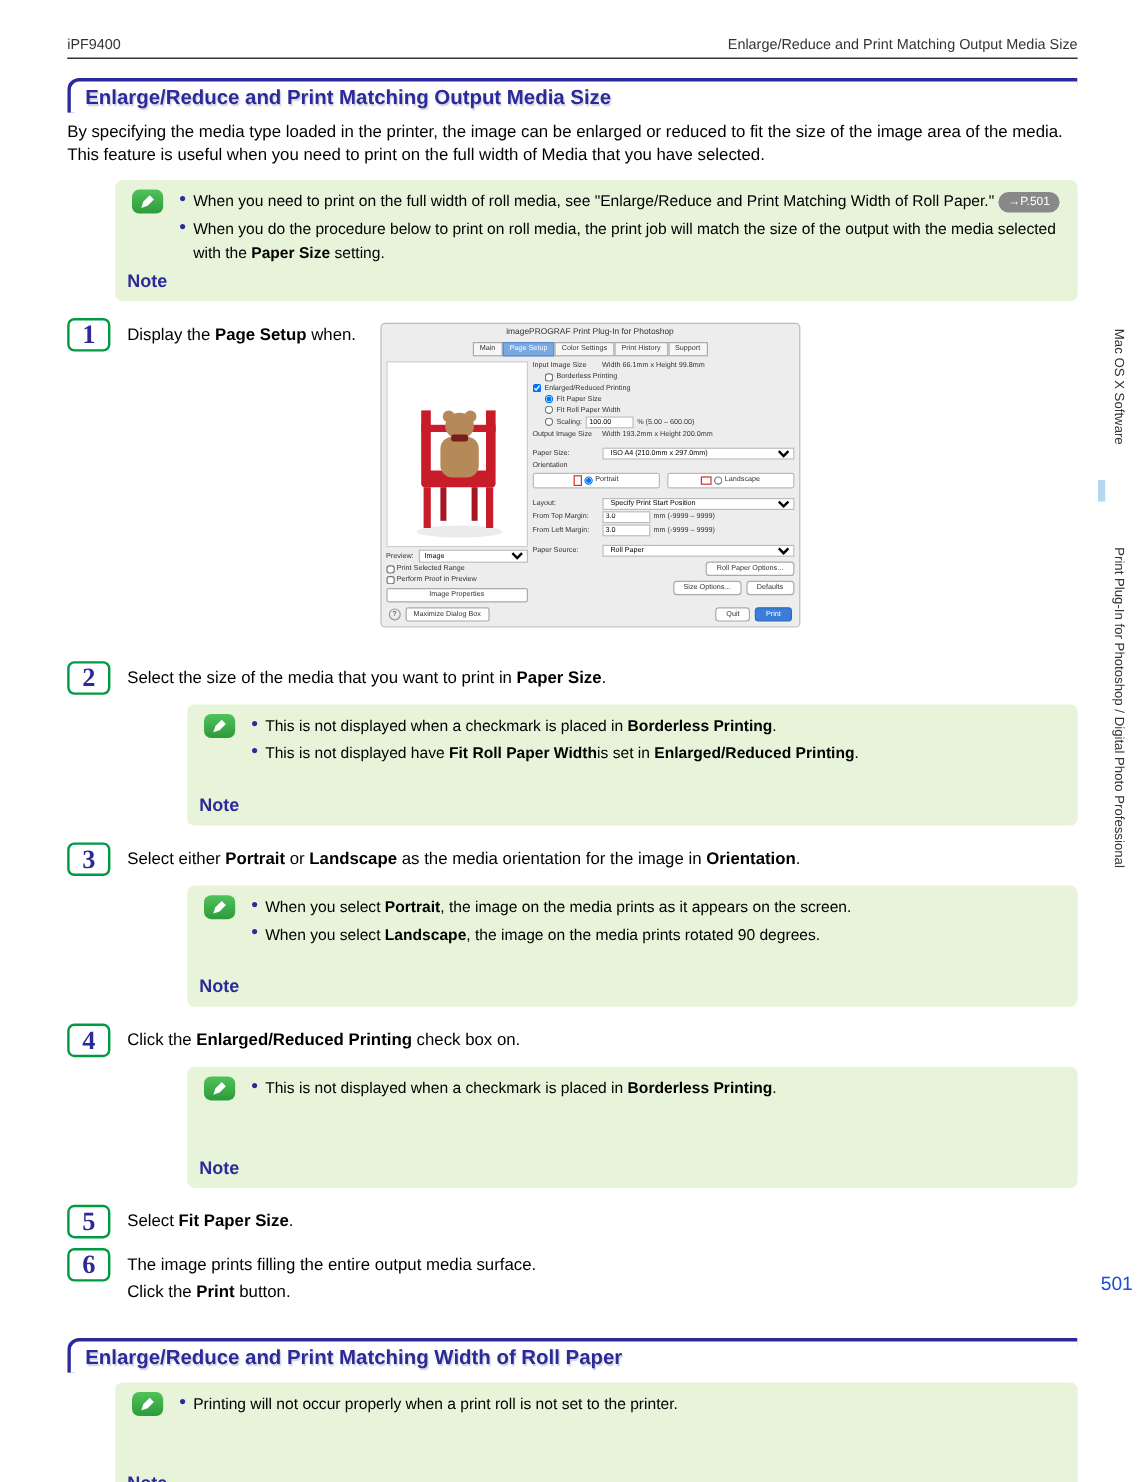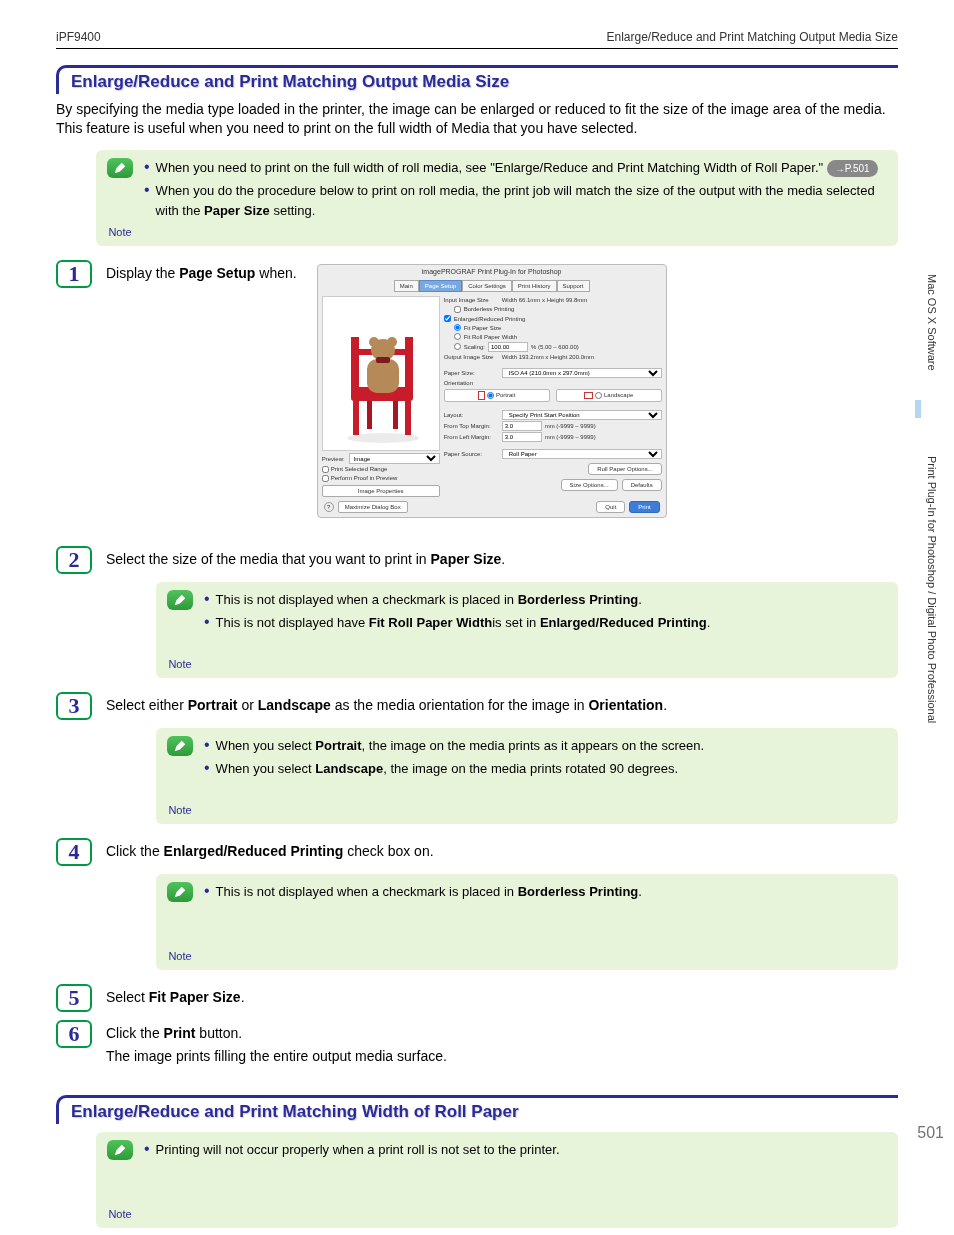--- a/index.html
+++ b/index.html
@@ -46,21 +46,21 @@
   }
   .note-icon-col { flex: 0 0 28px; text-align: center; }
   .note-icon {
     width: 26px; height: 20px;
     background: linear-gradient(#4fc35a,#2e9a3a);
     border-radius: 6px;
     display: flex; align-items: center; justify-content: center;
     margin: 0 auto 2px auto;
   }
   .note-icon svg { width: 14px; height: 14px; }
-  .note-label { font-size: 11px; color: #2a2a99; font-weight: normal; margin-top: 48px; }
+  .note-label { font-size: 15px; color: #2a2a99; font-weight: bold; margin-top: 48px; }
   .note-bullets { flex: 1; font-size: 13px; line-height: 1.5; }
   .note-bullets .bullet { display: flex; align-items: flex-start; gap: 6px; margin-bottom: 4px; }
   .bullet-dot { color: #2a2a99; font-size: 16px; line-height: 1.1; }
   .bullet-text { flex: 1; }
   .ref-tag {
     display: inline-block;
     background: #888;
     color: #fff;
     border-radius: 10px;
     font-size: 10px;
@@ -116,23 +116,23 @@
     position: absolute;
     right: 33px;
     top: 400px;
     width: 6px;
     height: 18px;
     background: #b5d8f0;
   }
   .page-num {
     position: absolute;
     right: 10px;
-    top: 1124px;
+    top: 1062px;
     font-size: 16px;
-    color: #737373;
+    color: #1d4ed8;
   }
   .footer-rule { border: 0; border-top: 1px solid #999; margin-top: 20px; }
   .footer-text { font-size: 12px; color: #333; margin-top: 4px; }
 
   
   .dialog-wrap { width: 350px; }
   .dialog {
     background: #ededed;
     border: 1px solid #bbb;
     border-radius: 4px;
@@ -493,24 +493,24 @@
     <div class="step-body">
       <p>
         <span>Select </span><b>Fit Paper Size</b><span>.</span>
       </p>
     </div>
   </div>
 
   <div class="step-row">
     <div class="step-num">6</div>
     <div class="step-body">
+      <p>The image prints filling the entire output media surface.</p>
       <p>
         <span>Click the </span><b>Print</b><span> button.</span>
       </p>
-      <p>The image prints filling the entire output media surface.</p>
     </div>
   </div>
 
   <div style="height:18px"></div>
 
   <div class="section-title-bar">
     <div class="title">Enlarge/Reduce and Print Matching Width of Roll Paper</div>
   </div>
 
   <div class="note-block">

